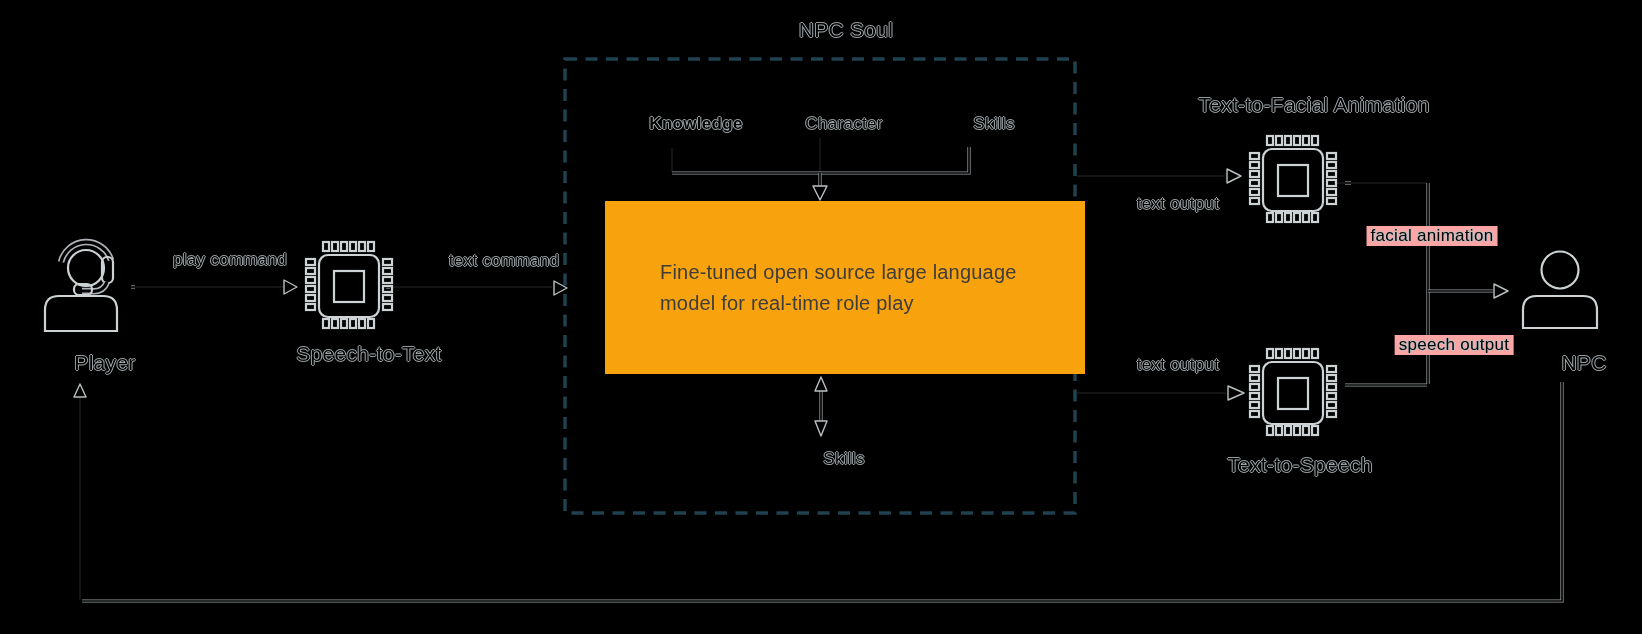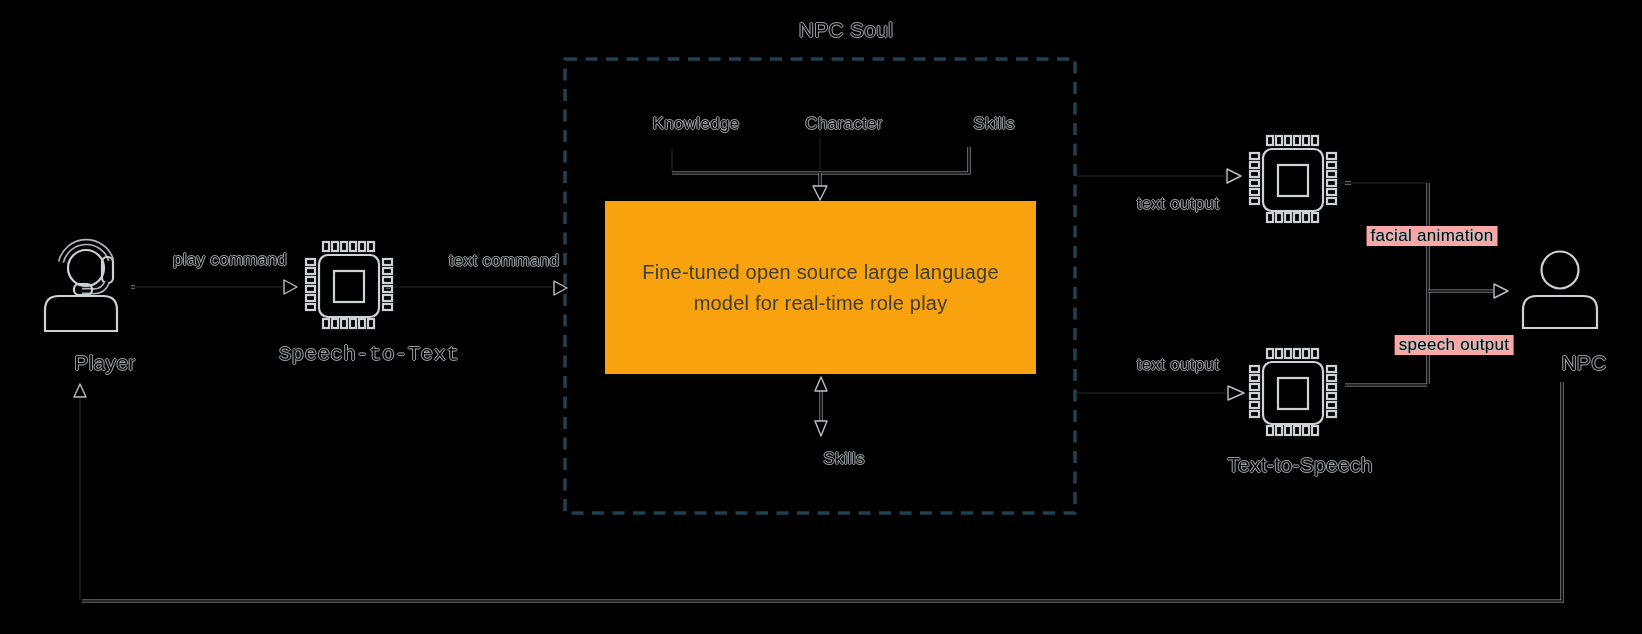--- a/index.html
+++ b/index.html
@@ -22,22 +22,22 @@
   
   .lo{stroke:#9ba1a4;stroke-width:3.2;fill:none;stroke-linecap:butt;}
   .li{stroke:#000;stroke-width:1.7;fill:none;}
   .lo-thick{stroke:#aeb4b7;stroke-width:6.5;fill:none;}
   .li-thick{stroke:#000;stroke-width:3.2;fill:none;}
   .ghostline{stroke:#141414;stroke-width:2;fill:none;} 
   .icon{stroke:#cdd2d4;stroke-width:2.2;fill:none;}
   .ah{fill:#000;stroke:#b9c0c3;stroke-width:1.4;stroke-linejoin:round;}
   .dashedbox{fill:none;stroke:#1F4150;stroke-width:3.5;stroke-dasharray:12 8.5;}
   #llm-box{
-    position:absolute;left:605px;top:201px;width:431px;height:173px;
-    background:#F8A20D;display:flex;align-items:center;justify-content:center;text-align:center;
+    position:absolute;left:605px;top:201px;width:480px;height:173px;
+    background:#F8A20D;display:flex;align-items:center;justify-content:center;
   }
   #llm-box .llm-text{
     color:#3d3d3d;font-size:20px;line-height:31px;max-width:370px;letter-spacing:.2px;
   }
 </style>
 </head>
 <body>
 
 <div id="canvas">
 
@@ -145,30 +145,31 @@
       <circle class="icon" cx="1560" cy="270" r="18.5"></circle>
       <path class="icon" d="M1523,328 V310 Q1523,296 1537,296 H1583 Q1597,296 1597,310 V328 Z"></path>
     </g>
   </svg>
 
   <div id="llm-box">
     <div class="llm-text">Fine-tuned open source large language model for real-time role play</div>
   </div>
 
   <div class="label t21" style="left:822px;top:30px;">NPC Soul</div>
-  <div class="label t17" style="left:672px;top:124px;">Knowledge</div>
+  <div class="label t17" style="left:672px;top:124px;font-weight:bold;">Knowledge</div>
   <div class="label t17" style="left:820px;top:124px;">Character</div>
   <div class="label t17" style="left:970px;top:124px;text-align:center;">Skills</div>
   <div class="label t17" style="left:820px;top:459px;">Skills</div>
 
   <div class="label t21" style="left:81px;top:363px;text-align:right;">Player</div>
   <div class="label t17" style="left:206px;top:260px;">play command</div>
-  <div class="label t21" style="left:345px;top:354px;font-family:Liberation Mono, monospace;">Speech-to-Text</div>
+  <div class="label t21" style="left:345px;top:354px;">Speech-to-Text</div>
   <div class="label t17" style="left:480px;top:261px;">text command</div>
 
+  <div class="label t21" style="left:1290px;top:105px;">Text-to-Facial Animation</div>
   <div class="label t17" style="left:1154px;top:204px;">text output</div>
   <div class="label t17 onblack" style="left:1408px;top:236px;">facial animation</div>
   <div class="label t17 onblack" style="left:1430px;top:345px;">speech output</div>
   <div class="label t17" style="left:1154px;top:365px;">text output</div>
   <div class="label t21" style="left:1276px;top:465px;">Text-to-Speech</div>
   <div class="label t21" style="left:1560px;top:363px;">NPC</div>
 
 </div>
 
 </body></html>

